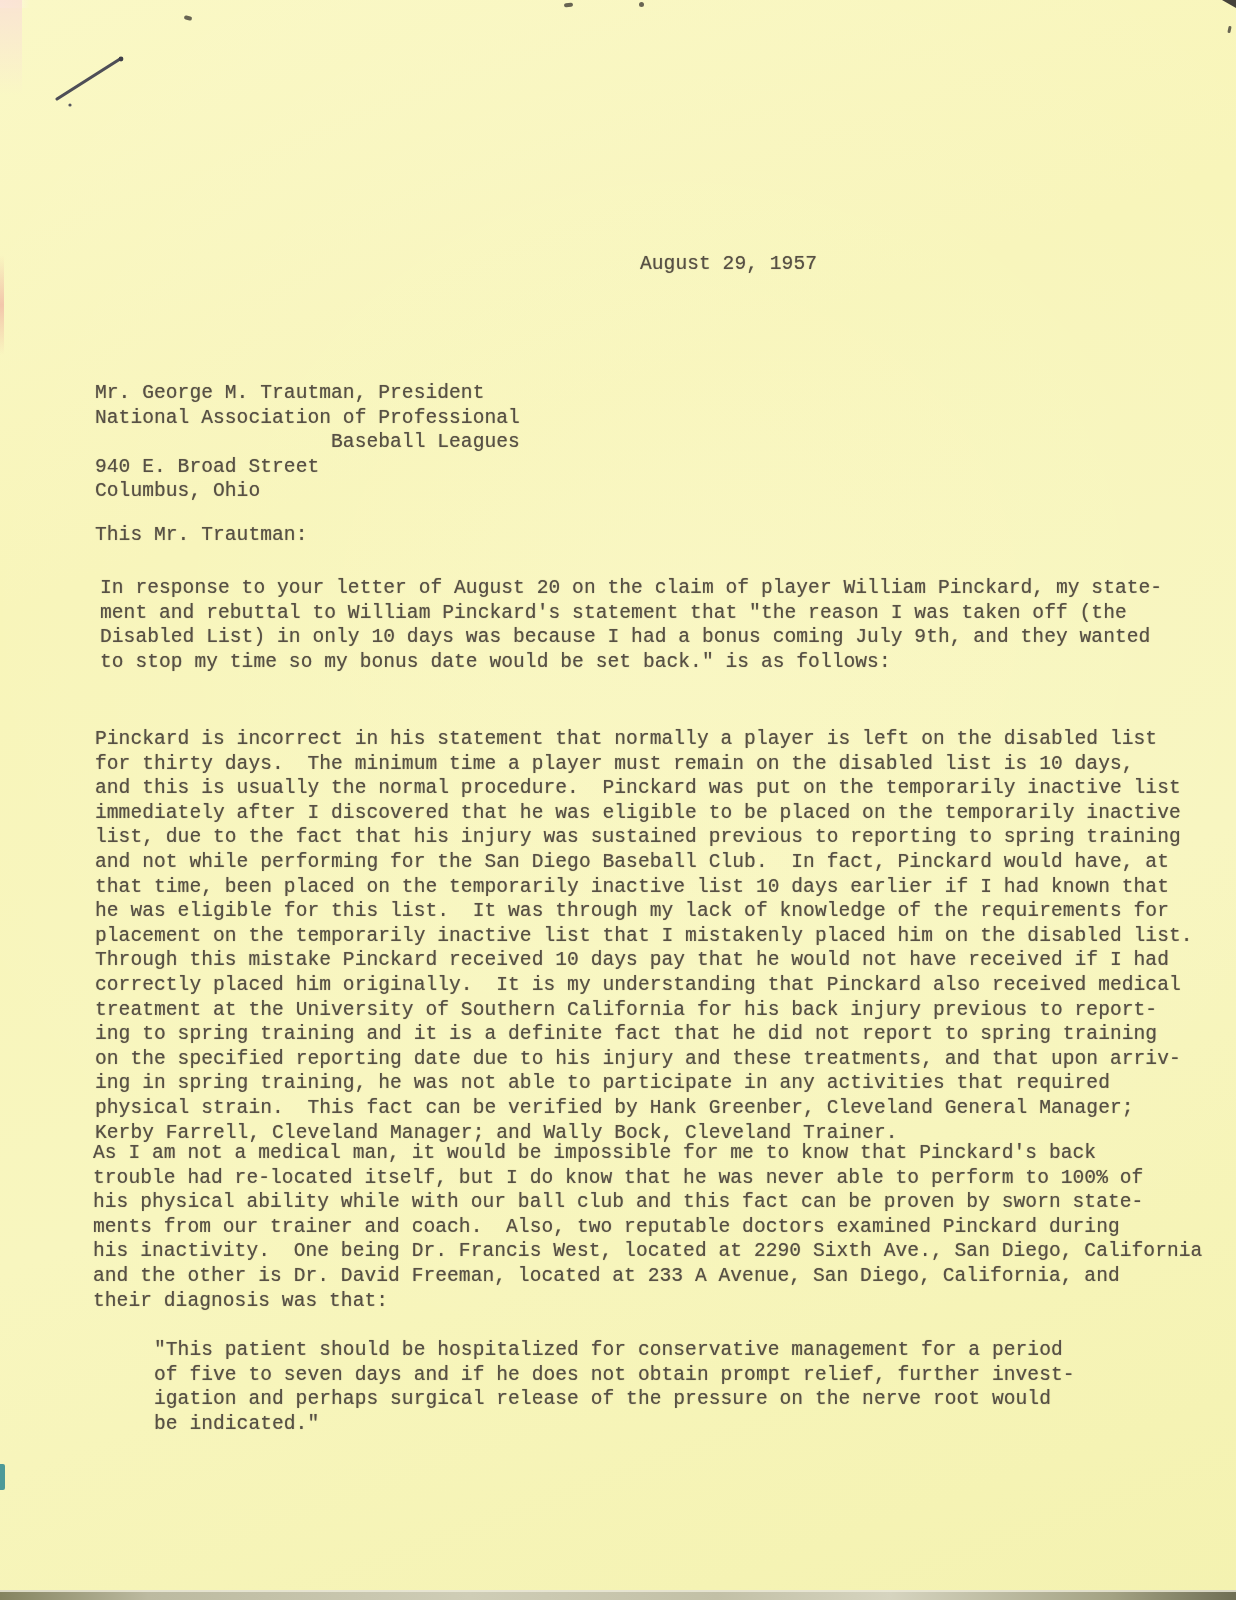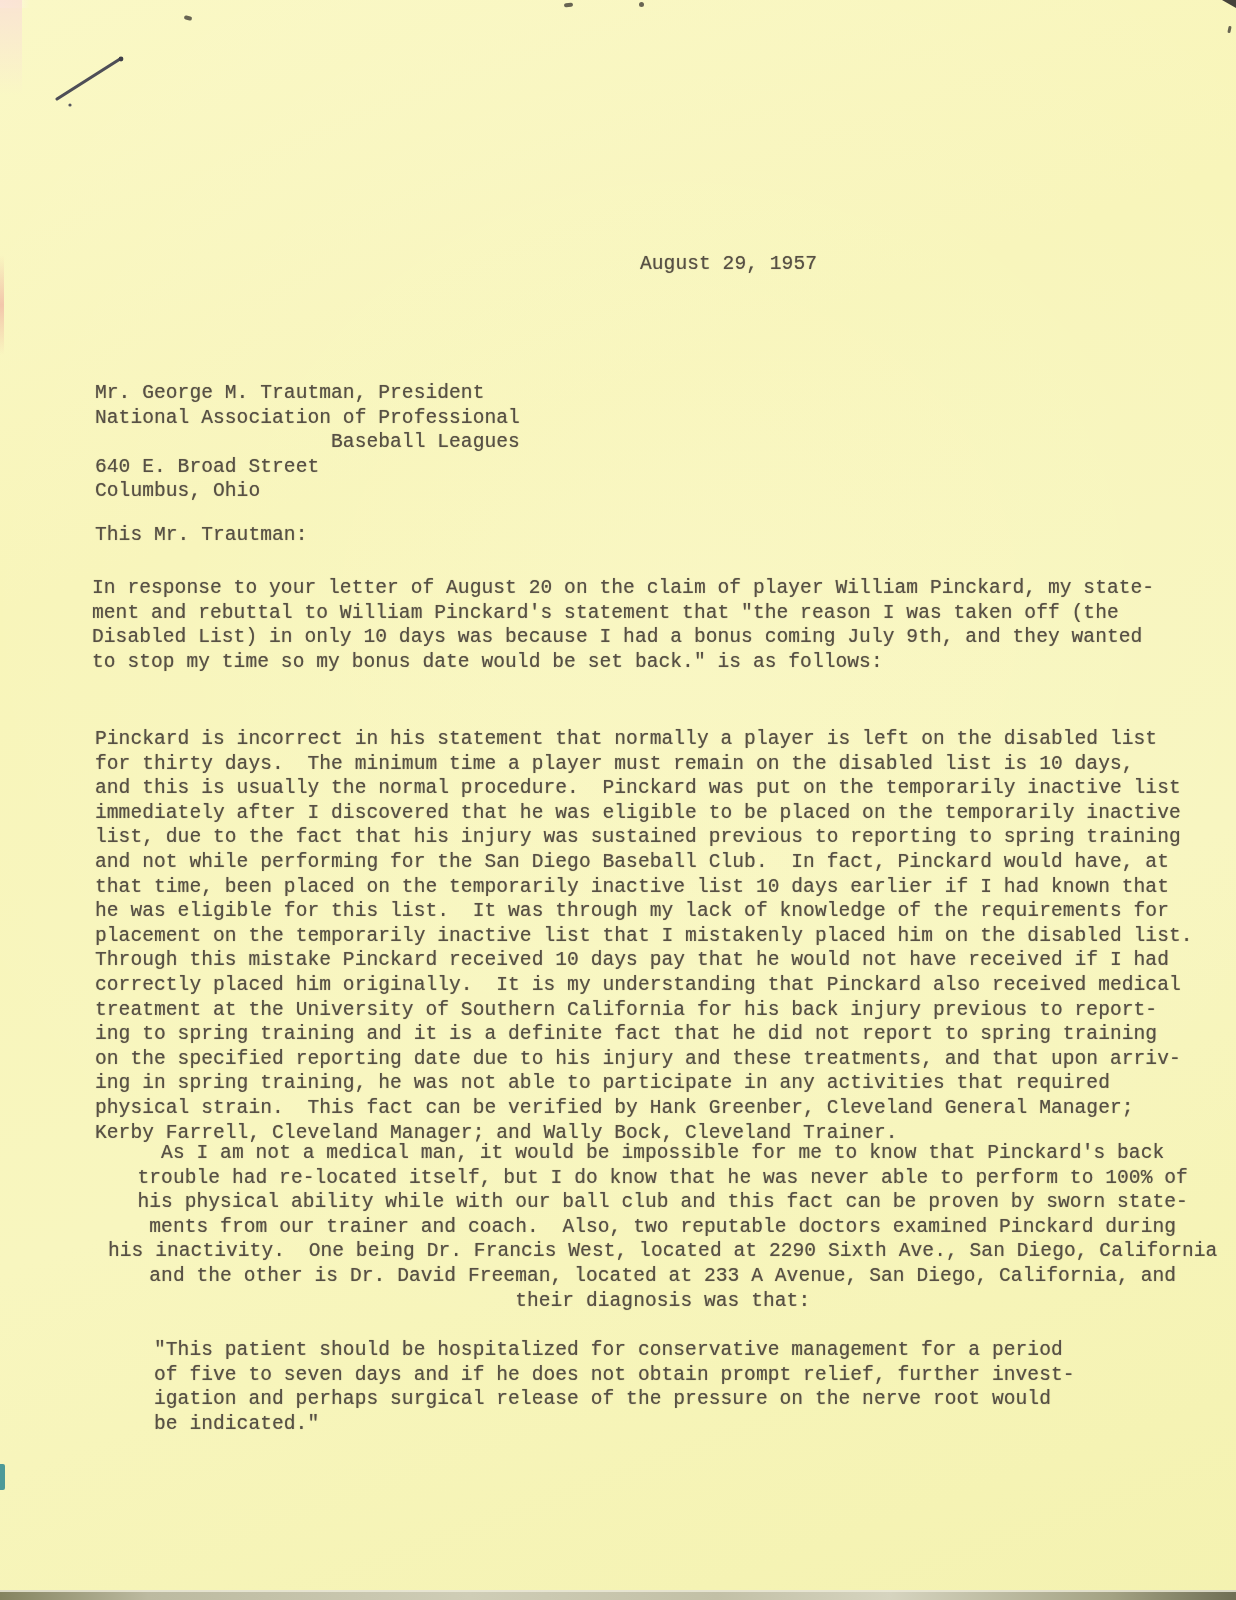--- a/index.html
+++ b/index.html
@@ -18,23 +18,23 @@
     font-size:19.5px;
     line-height:24.6px;
     letter-spacing:0.1px;
     color:#575044;
     white-space:pre;
     text-shadow:0 0 1px rgba(87,80,68,0.55), 0.4px 0.4px 0.5px rgba(87,80,68,0.2);
   }
   .date-line{left:640px;top:252px;}
   .address{left:95px;top:381px;}
   .salutation{left:95px;top:523px;}
-  .p1{left:92px;top:576px;}
+  .p1{left:100px;top:576px;}
   .p2{left:95px;top:727px;}
-  .p3{left:108px;top:1141px;text-align:center;}
+  .p3{left:93px;top:1141px;}
   .quote{left:154px;top:1338px;}
   .closing{left:95px;top:1460px;}
   .closing .drop{position:relative;top:7px;color:#4f4939;}
 
   .pen-mark{position:absolute;left:48px;top:50px;width:84px;height:64px;}
 
   .speck{position:absolute;background:rgba(72,68,58,0.82);border-radius:2px;}
   .sp1{left:184px;top:16px;width:8px;height:4px;transform:rotate(15deg);}
   .sp2{left:564px;top:3px;width:9px;height:4px;transform:rotate(-6deg);}
   .sp3{left:639px;top:2px;width:5px;height:5px;border-radius:50%;}
@@ -76,21 +76,21 @@
   <div class="corner-tl-pink"></div>
   <div class="edge-left-pink"></div>
   <div class="teal-mark"></div>
   <div class="edge-bottom"></div>
 
   <div class="typed date-line">August 29, 1957</div>
 
   <div class="typed address">Mr. George M. Trautman, President
 National Association of Professional
                     Baseball Leagues
-640 E. Broad Street
+940 E. Broad Street
 Columbus, Ohio</div>
 
   <div class="typed salutation">This Mr. Trautman:</div>
 
   <div class="typed p1">In response to your letter of August 20 on the claim of player William Pinckard, my state-
 ment and rebuttal to William Pinckard's statement that "the reason I was taken off (the
 Disabled List) in only 10 days was because I had a bonus coming July 9th, and they wanted
 to stop my time so my bonus date would be set back." is as follows:</div>
 
   <div class="typed p2">Pinckard is incorrect in his statement that normally a player is left on the disabled list

